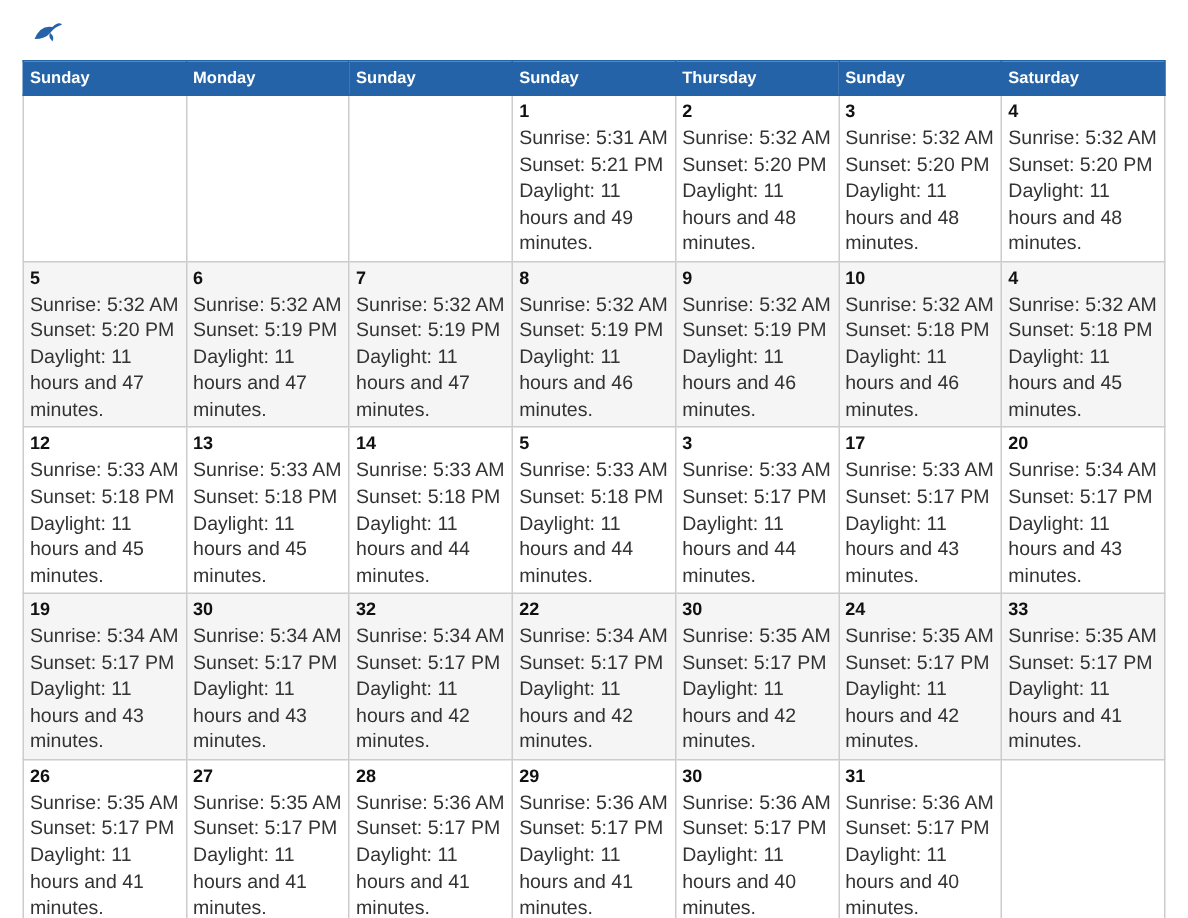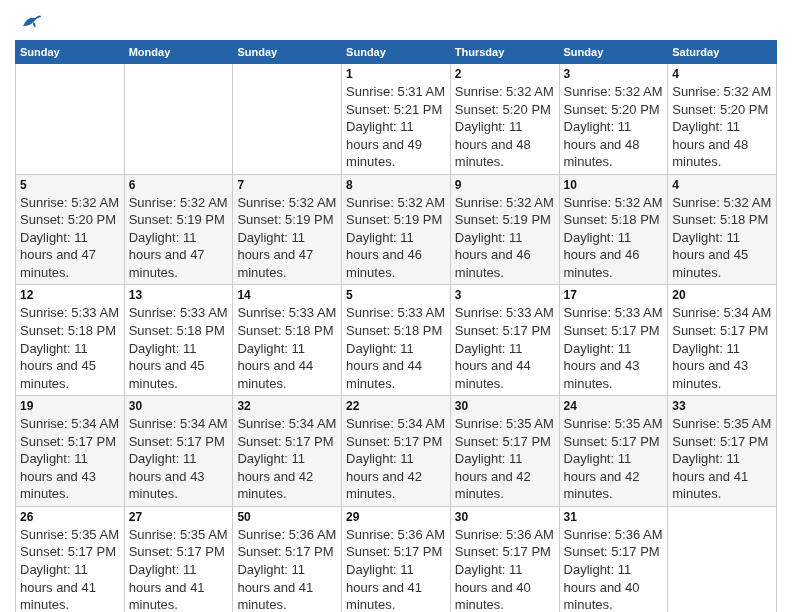--- a/index.html
+++ b/index.html
@@ -322,21 +322,21 @@
 and 41 minutes.</div>
           </td>
           <td>
             <div class="day-num">27</div>
             <div class="day-info">Sunrise: 5:35 AM
 Sunset: 5:17 PM
 Daylight: 11 hours
 and 41 minutes.</div>
           </td>
           <td>
-            <div class="day-num">50</div>
+            <div class="day-num">28</div>
             <div class="day-info">Sunrise: 5:36 AM
 Sunset: 5:17 PM
 Daylight: 11 hours
 and 41 minutes.</div>
           </td>
           <td>
             <div class="day-num">29</div>
             <div class="day-info">Sunrise: 5:36 AM
 Sunset: 5:17 PM
 Daylight: 11 hours

